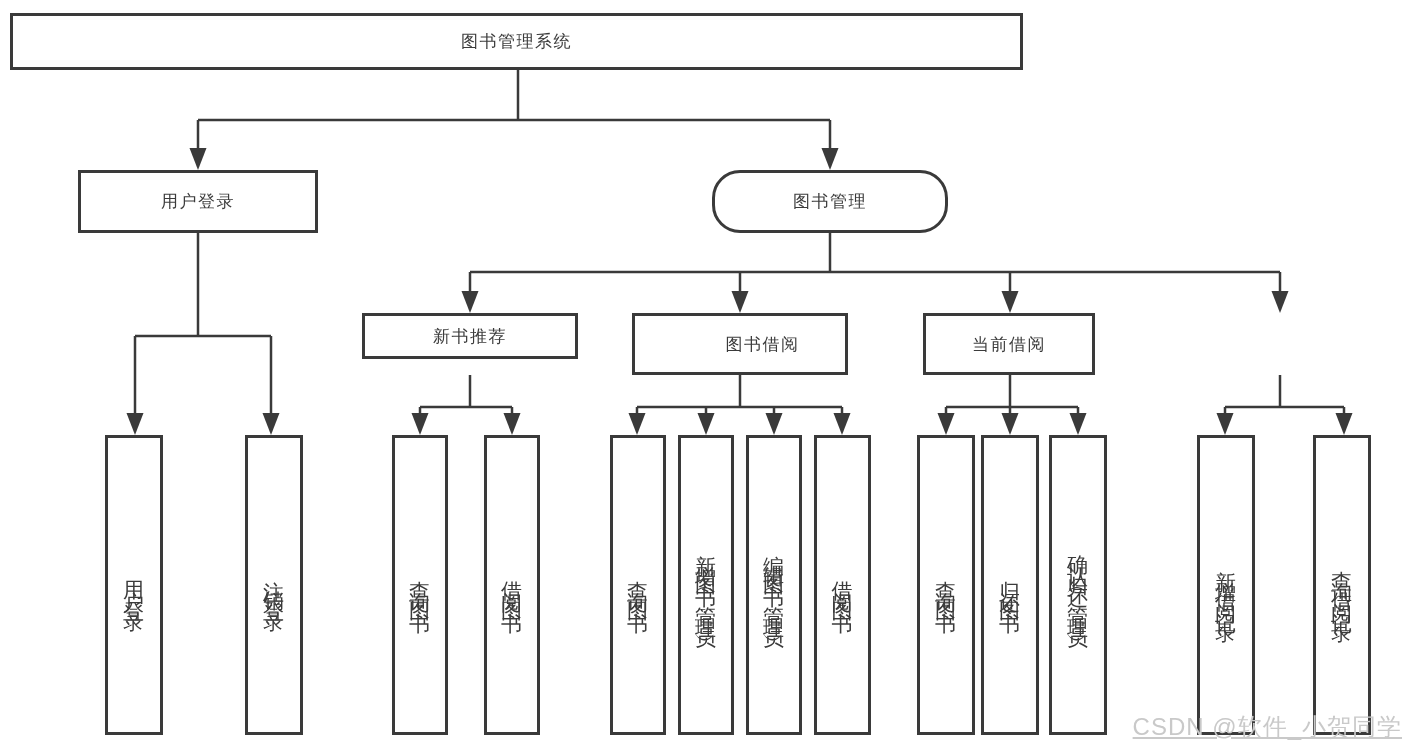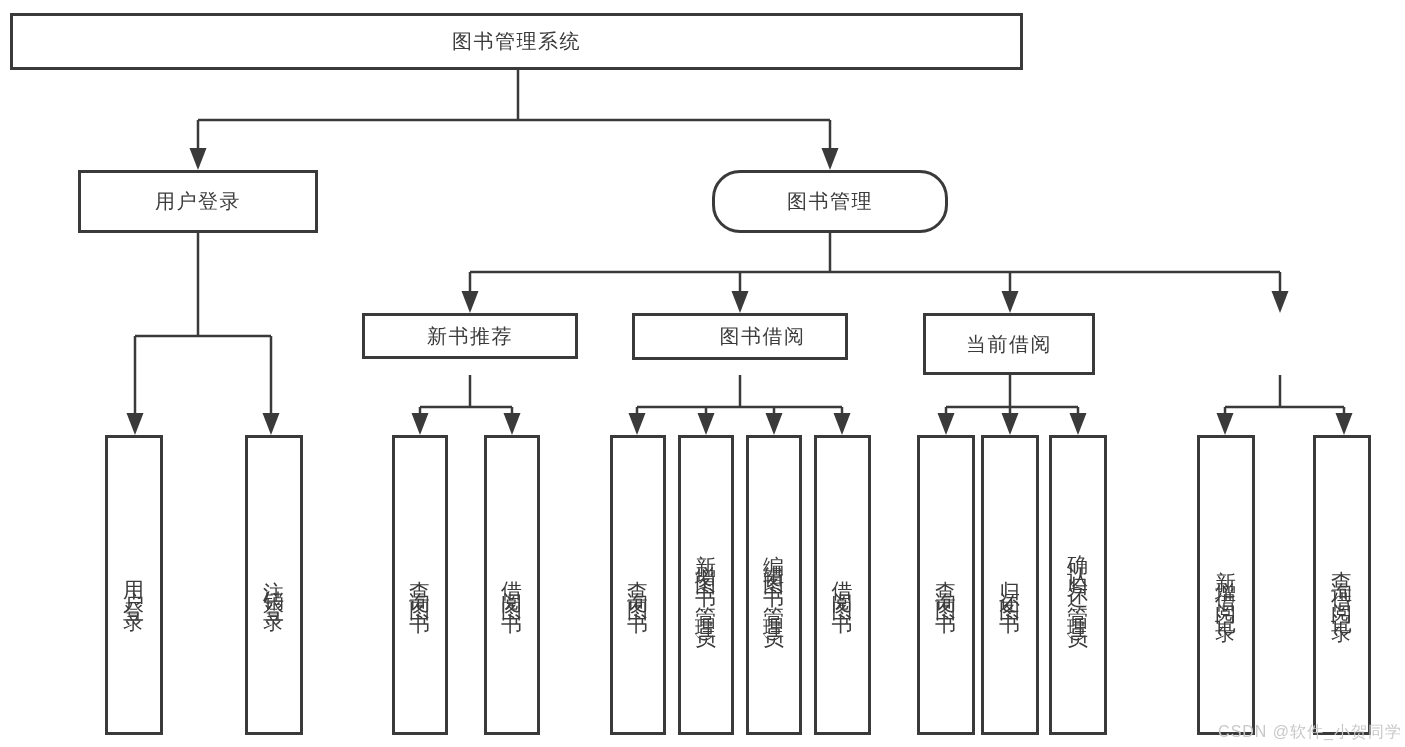--- a/index.html
+++ b/index.html
@@ -12,21 +12,21 @@
   }
   #connector-svg {
     position:absolute; left:0; top:0; z-index:1;
   }
   .hnode {
     position:absolute; z-index:2;
     box-sizing:border-box;
     border:3px solid var(--line,#3a3a3a);
     background:#ffffff;
     display:flex; align-items:center; justify-content:center;
-    font-size:20px; letter-spacing:1.5px;
+    font-size:17px; letter-spacing:1.5px;
     color:var(--text,#3a3a3a);
   }
   .vnode {
     position:absolute; z-index:2;
     top:435px; height:300px;
     box-sizing:border-box;
     border:3px solid var(--line,#3a3a3a);
     background:#ffffff;
     display:flex; align-items:center; justify-content:center;
   }
@@ -34,23 +34,24 @@
     writing-mode:vertical-rl;
     text-orientation:mixed;
     font-size:21px; line-height:1;
     letter-spacing:0.5em;
     color:var(--text,#3a3a3a);
     white-space:nowrap;
   }
   .watermark {
     position:absolute; z-index:3;
     right:3px; bottom:4px;
-    font-size:16px;
+    font-size:24px;
     color:var(--wm,#c9c9c9);
     letter-spacing:1px;
+    text-decoration:underline;
   }
 </style>
 </head>
 <body>
 
 <div class="canvas" id="canvas" style="--line: #3a3a3a; --text: #3b3b3b; --bg: #ffffff; --wm: #c9c9c9;">
 
   <svg id="connector-svg" width="1405" height="747">
       <path d="M 518 70 V 120" stroke="#3a3a3a" stroke-width="2.5" fill="none"></path>
       <path d="M 198 120 H 830" stroke="#3a3a3a" stroke-width="2.5" fill="none"></path>
@@ -105,21 +106,21 @@
       <path d="M 1344 407 V 415" stroke="#3a3a3a" stroke-width="2.5" fill="none"></path>
       <polygon points="1335.5,413 1352.5,413 1344,435" fill="#3a3a3a"></polygon>
     </svg>
 
   <div class="hnode" style="left:10px; top:13px; width:1013px; height:57px;">图书管理系统</div>
 
   <div class="hnode" style="left:78px; top:170px; width:240px; height:63px;">用户登录</div>
   <div class="hnode" style="left:712px; top:170px; width:236px; height:63px;border-radius:28px;">图书管理</div>
 
   <div class="hnode" style="left:362px; top:313px; width:216px; height:46px;">新书推荐</div>
-  <div class="hnode" style="left:632px; top:313px; width:216px; height:47px;padding-left:45px;">图书借阅</div>
+  <div class="hnode" style="left:632px; top:313px; width:216px; height:62px;padding-left:45px;">图书借阅</div>
   <div class="hnode" style="left:902px; top:313px; width:172px; height:62px;margin-left:21px;">当前借阅</div>
 
   <div class="vnode" style="left:105px; width:58px;">
     <span>用户登录</span>
   </div>
   <div class="vnode" style="left:245px; width:58px;">
     <span>注销登录</span>
   </div>
 
   <div class="vnode" style="left:392px; width:56px;">

